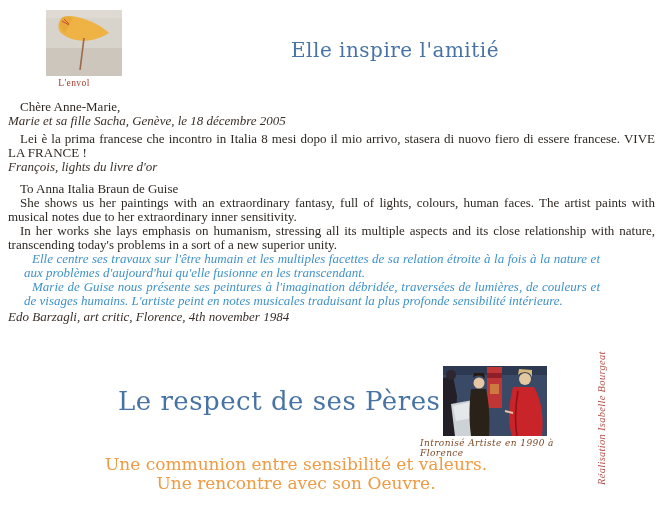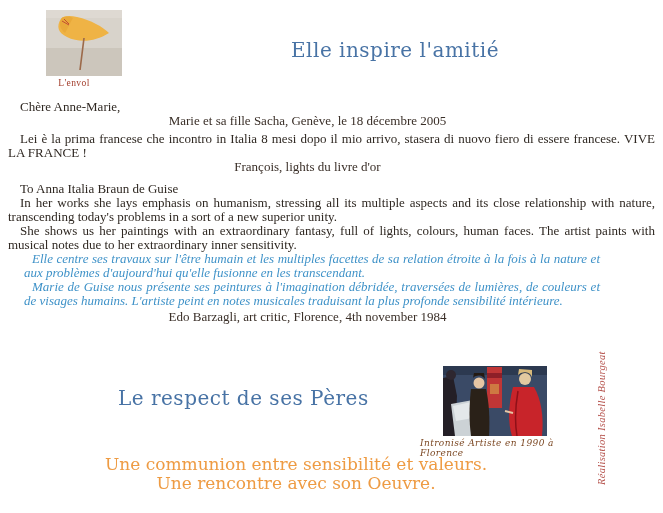--- a/index.html
+++ b/index.html
@@ -20,32 +20,32 @@
     text-align:center;font-weight:normal;
     font-family:"DejaVu Serif", serif;
     font-size:20px;color:#4873a5;letter-spacing:.5px;
   }
   
   .text-block{position:absolute;left:8px;right:8px;top:100px;font-size:13px;line-height:14px;}
   .text-block p{margin:0;}
   .salutation{text-indent:12px;}
   .bodytext{text-align:justify;text-indent:12px;}
   .signature{
-    text-align:center;margin:0 48px 4px 0 !important;color:#3a2f28;
+    text-align:left;margin:0 48px 4px 0 !important;font-style:italic;color:#3a2f28;
   }
   .translation{
     text-align:justify;font-style:italic;color:#3f92c8;
     margin:0 55px 0 16px !important;text-indent:8px;
   }
   .gap{margin-top:8px !important;}
   .sig-gap{margin-top:2px !important;}
   
   .subheading{
     position:absolute;left:118px;top:386px;margin:0;font-weight:normal;
-    font-family:"DejaVu Serif", serif;font-size:20px;color:#4873a5;letter-spacing:.5px;
+    font-family:"DejaVu Serif", serif;font-size:26px;color:#4873a5;letter-spacing:.5px;
   }
   
   .photo-figure{position:absolute;left:420px;top:366px;width:150px;text-align:left;}
   .photo-img{width:104px;height:70px;display:block;margin:0 auto;}
   .photo-caption{
     margin-top:2px;font-size:9px;font-style:italic;color:#7b4722;letter-spacing:.4px;
     font-family:"DejaVu Serif", serif;
   }
   
   .footer-quote{
@@ -81,22 +81,22 @@
   <h1 class="page-title">Elle inspire l'amitié</h1>
 
   <div class="text-block">
     <p class="salutation">Chère Anne-Marie,</p>
     <p class="signature">Marie et sa fille Sacha, Genève, le 18 décembre 2005</p>
 
     <p class="bodytext">Lei è la prima francese che incontro in Italia 8 mesi dopo il mio arrivo, stasera di nuovo fiero di essere francese. VIVE LA FRANCE !</p>
     <p class="signature">François, lights du livre d'or</p>
 
     <p class="salutation gap">To Anna Italia Braun de Guise</p>
+    <p class="bodytext">She shows us her paintings with an extraordinary fantasy, full of lights, colours, human faces. The artist paints with musical notes due to her extraordinary inner sensitivity.</p>
     <p class="bodytext">In her works she lays emphasis on humanism, stressing all its multiple aspects and its close relationship with nature, transcending today's problems in a sort of a new superior unity.</p>
-    <p class="bodytext">She shows us her paintings with an extraordinary fantasy, full of lights, colours, human faces. The artist paints with musical notes due to her extraordinary inner sensitivity.</p>
     <p class="translation">Elle centre ses travaux sur l'être humain et les multiples facettes de sa relation étroite à la fois à la nature et aux problèmes d'aujourd'hui qu'elle fusionne en les transcendant.</p>
     <p class="translation">Marie de Guise nous présente ses peintures à l'imagination débridée, traversées de lumières, de couleurs et de visages humains. L'artiste peint en notes musicales traduisant la plus profonde sensibilité intérieure.</p>
     <p class="signature sig-gap">Edo Barzagli, art critic, Florence, 4th november 1984</p>
   </div>
 
   <h2 class="subheading">Le respect de ses Pères</h2>
 
   <figure class="photo-figure" style="margin:0">
     <svg class="photo-img" viewBox="0 0 104 70" aria-hidden="true">
       <rect width="104" height="70" fill="#3a4a66"></rect>

